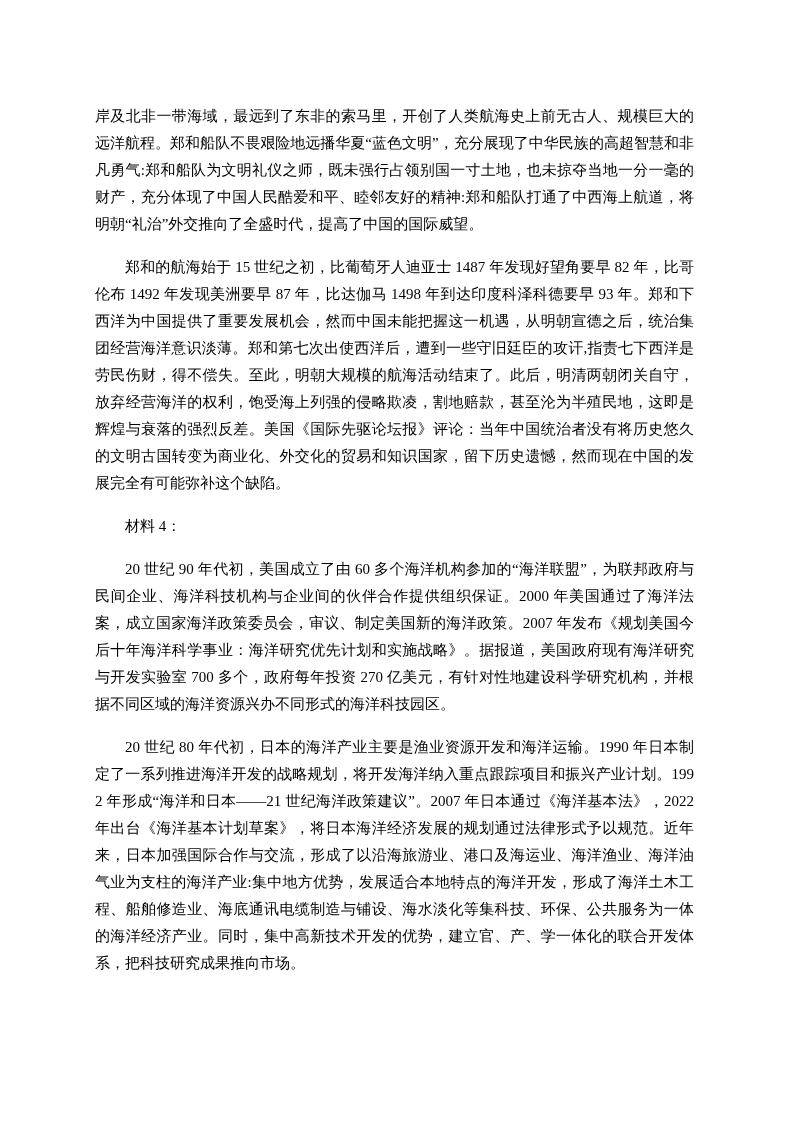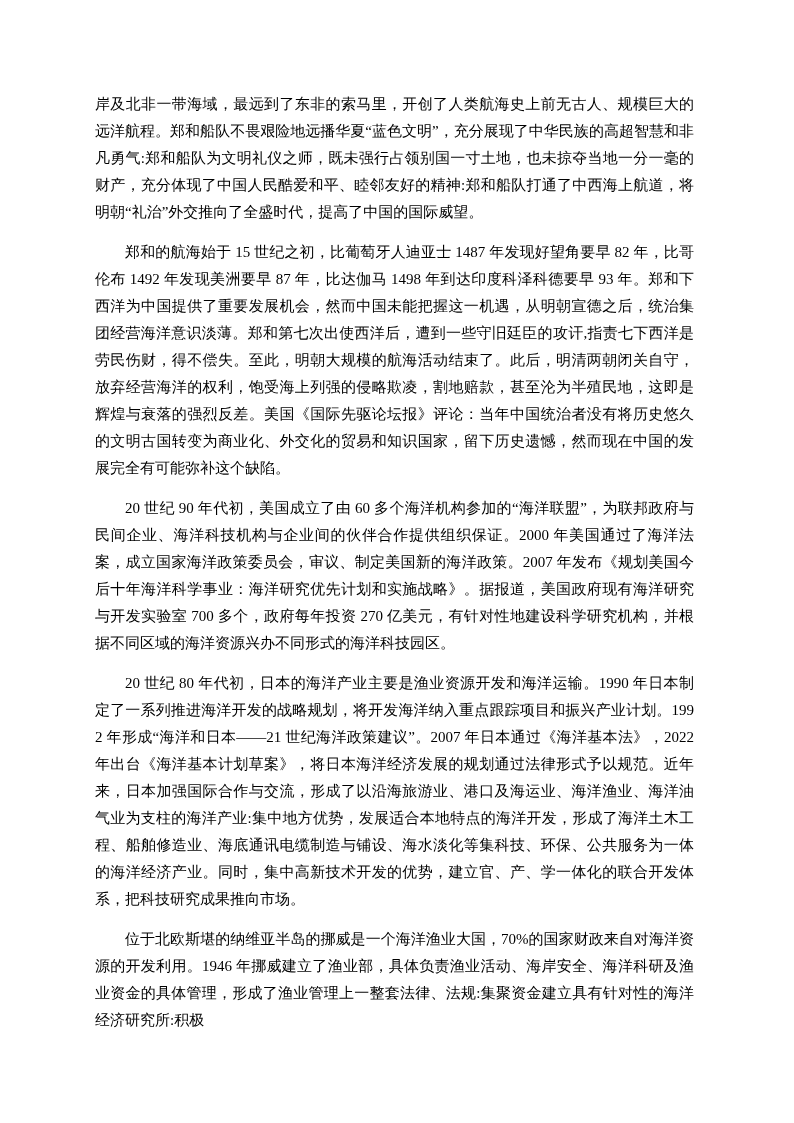--- a/index.html
+++ b/index.html
@@ -18,31 +18,31 @@
   }
   .content {
     font-family: "Liberation Serif", "DejaVu Serif", serif;
     font-size: 15px;
     line-height: 27px;
     color: #000000;
     text-align: justify;
     text-justify: inter-ideograph;
   }
   .para {
-    margin: 4px 0 13px 0;
+    margin: 16px 0 13px 0;
     word-break: break-all;
   }
   .para.indent {
     text-indent: 2em;
   }
 </style>
 </head>
 <body>
 
 <div class="page">
   <div class="content">
     <p class="para">岸及北非一带海域，最远到了东非的索马里，开创了人类航海史上前无古人、规模巨大的远洋航程。郑和船队不畏艰险地远播华夏“蓝色文明”，充分展现了中华民族的高超智慧和非凡勇气:郑和船队为文明礼仪之师，既未强行占领别国一寸土地，也未掠夺当地一分一毫的财产，充分体现了中国人民酷爱和平、睦邻友好的精神:郑和船队打通了中西海上航道，将明朝“礼治”外交推向了全盛时代，提高了中国的国际威望。</p>
     <p class="para indent">郑和的航海始于 15 世纪之初，比葡萄牙人迪亚士 1487 年发现好望角要早 82 年，比哥伦布 1492 年发现美洲要早 87 年，比达伽马 1498 年到达印度科泽科德要早 93 年。郑和下西洋为中国提供了重要发展机会，然而中国未能把握这一机遇，从明朝宣德之后，统治集团经营海洋意识淡薄。郑和第七次出使西洋后，遭到一些守旧廷臣的攻讦,指责七下西洋是劳民伤财，得不偿失。至此，明朝大规模的航海活动结束了。此后，明清两朝闭关自守，放弃经营海洋的权利，饱受海上列强的侵略欺凌，割地赔款，甚至沦为半殖民地，这即是辉煌与衰落的强烈反差。美国《国际先驱论坛报》评论：当年中国统治者没有将历史悠久的文明古国转变为商业化、外交化的贸易和知识国家，留下历史遗憾，然而现在中国的发展完全有可能弥补这个缺陷。</p>
+    <p class="para indent">材料 4：</p>
     <p class="para indent">20 世纪 90 年代初，美国成立了由 60 多个海洋机构参加的“海洋联盟”，为联邦政府与民间企业、海洋科技机构与企业间的伙伴合作提供组织保证。2000 年美国通过了海洋法案，成立国家海洋政策委员会，审议、制定美国新的海洋政策。2007 年发布《规划美国今后十年海洋科学事业：海洋研究优先计划和实施战略》。据报道，美国政府现有海洋研究与开发实验室 700 多个，政府每年投资 270 亿美元，有针对性地建设科学研究机构，并根据不同区域的海洋资源兴办不同形式的海洋科技园区。</p>
     <p class="para indent">20 世纪 80 年代初，日本的海洋产业主要是渔业资源开发和海洋运输。1990 年日本制定了一系列推进海洋开发的战略规划，将开发海洋纳入重点跟踪项目和振兴产业计划。1992 年形成“海洋和日本——21 世纪海洋政策建议”。2007 年日本通过《海洋基本法》，2022 年出台《海洋基本计划草案》，将日本海洋经济发展的规划通过法律形式予以规范。近年来，日本加强国际合作与交流，形成了以沿海旅游业、港口及海运业、海洋渔业、海洋油气业为支柱的海洋产业:集中地方优势，发展适合本地特点的海洋开发，形成了海洋土木工程、船舶修造业、海底通讯电缆制造与铺设、海水淡化等集科技、环保、公共服务为一体的海洋经济产业。同时，集中高新技术开发的优势，建立官、产、学一体化的联合开发体系，把科技研究成果推向市场。</p>
-    <p class="para indent">位于北欧斯堪的纳维亚半岛的挪威是一个海洋渔业大国，70%的国家财政来自对海洋资源的开发利用。1946 年挪威建立了渔业部，具体负责渔业活动、海岸安全、海洋科研及渔业资金的具体管理，形成了渔业管理上一整套法律、法规:集聚资金建立具有针对性的海洋经济研究所:积极</p>
   </div>
 </div>
 
 </body></html>

